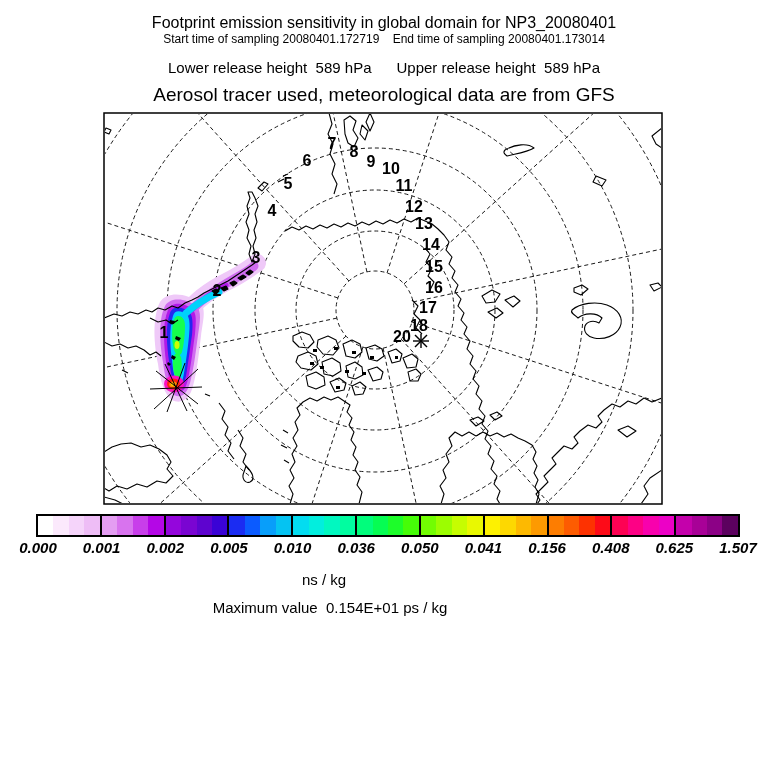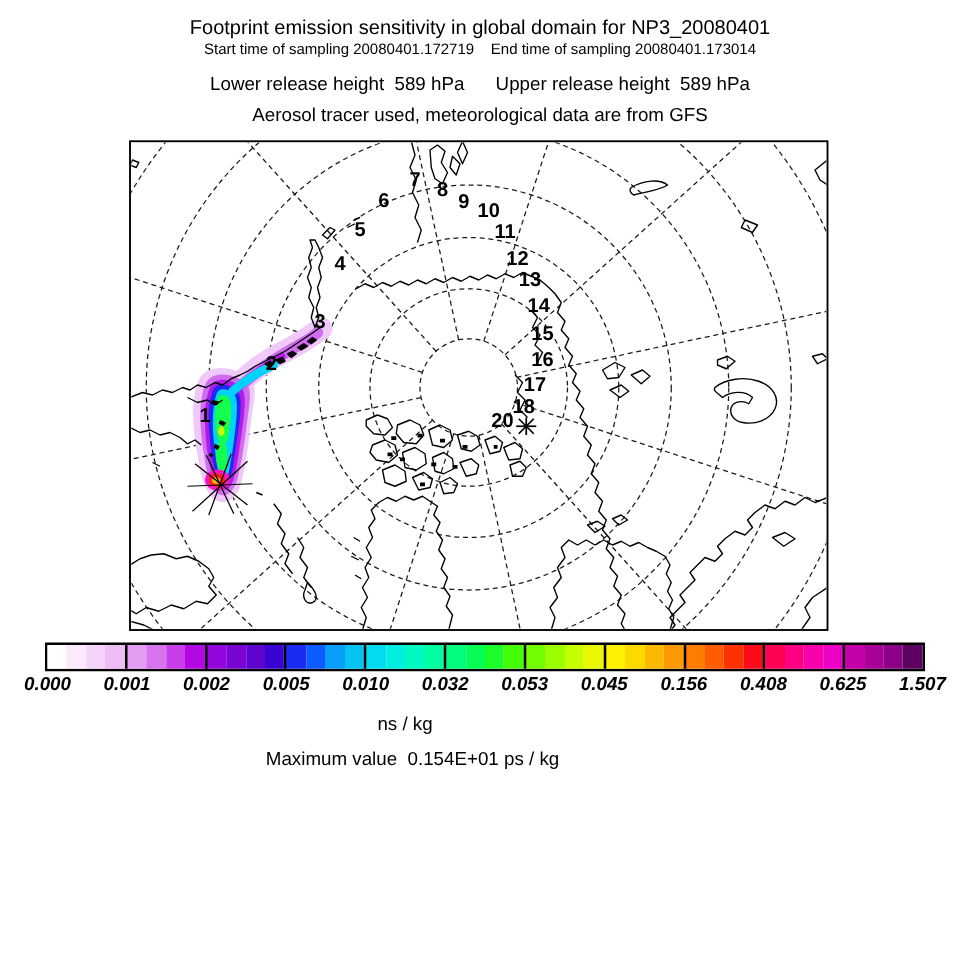--- a/index.html
+++ b/index.html
@@ -4,21 +4,21 @@
 <style>
   html,body{margin:0;padding:0;}
   body{
     width:768px;height:768px;background:#ffffff;position:relative;overflow:hidden;
     font-family:"Liberation Sans",sans-serif;color:#000;
   }
   .tline{position:absolute;left:0;width:768px;text-align:center;white-space:pre;}
   #t1{top:14px;font-size:16px;font-weight:normal;}
   #t2{top:32px;font-size:12px;}
   #t3{top:59px;font-size:15px;}
-  #t4{top:84px;font-size:15px;}
+  #t4{top:84px;font-size:19px;}
   #mapsvg{position:absolute;left:0;top:0;}
   #cbar{
     position:absolute;left:36px;top:514px;width:700px;height:19px;
     border:2px solid #000;display:flex;
   }
   .cell{flex:1 1 auto;height:100%;}
   .segstart{border-left:2px solid #000;}
   .cblabel{
     position:absolute;top:539px;font-size:15px;font-weight:bold;
     transform:translateX(-50%);white-space:nowrap;font-style:italic;
@@ -217,22 +217,22 @@
     <div class="cell" style="background: rgb(168, 1, 151);"></div>
     <div class="cell" style="background: rgb(140, 1, 134);"></div>
     <div class="cell" style="background: rgb(92, 1, 95);"></div>
   </div>
 <div id="cblabels">
     <div class="cblabel" style="left: 38px;">0.000</div>
     <div class="cblabel" style="left: 101.636px;">0.001</div>
     <div class="cblabel" style="left: 165.273px;">0.002</div>
     <div class="cblabel" style="left: 228.909px;">0.005</div>
     <div class="cblabel" style="left: 292.545px;">0.010</div>
-    <div class="cblabel" style="left: 356.182px;">0.032</div>
-    <div class="cblabel" style="left: 419.818px;">0.053</div>
-    <div class="cblabel" style="left: 483.455px;">0.045</div>
+    <div class="cblabel" style="left: 356.182px;">0.036</div>
+    <div class="cblabel" style="left: 419.818px;">0.050</div>
+    <div class="cblabel" style="left: 483.455px;">0.041</div>
     <div class="cblabel" style="left: 547.091px;">0.156</div>
     <div class="cblabel" style="left: 610.727px;">0.408</div>
     <div class="cblabel" style="left: 674.364px;">0.625</div>
     <div class="cblabel" style="left: 738px;">1.507</div>
   </div>
 <div id="unitline">ns / kg</div>
 <div id="maxline">Maximum value  0.154E+01 ps / kg</div>
 
 </body></html>

